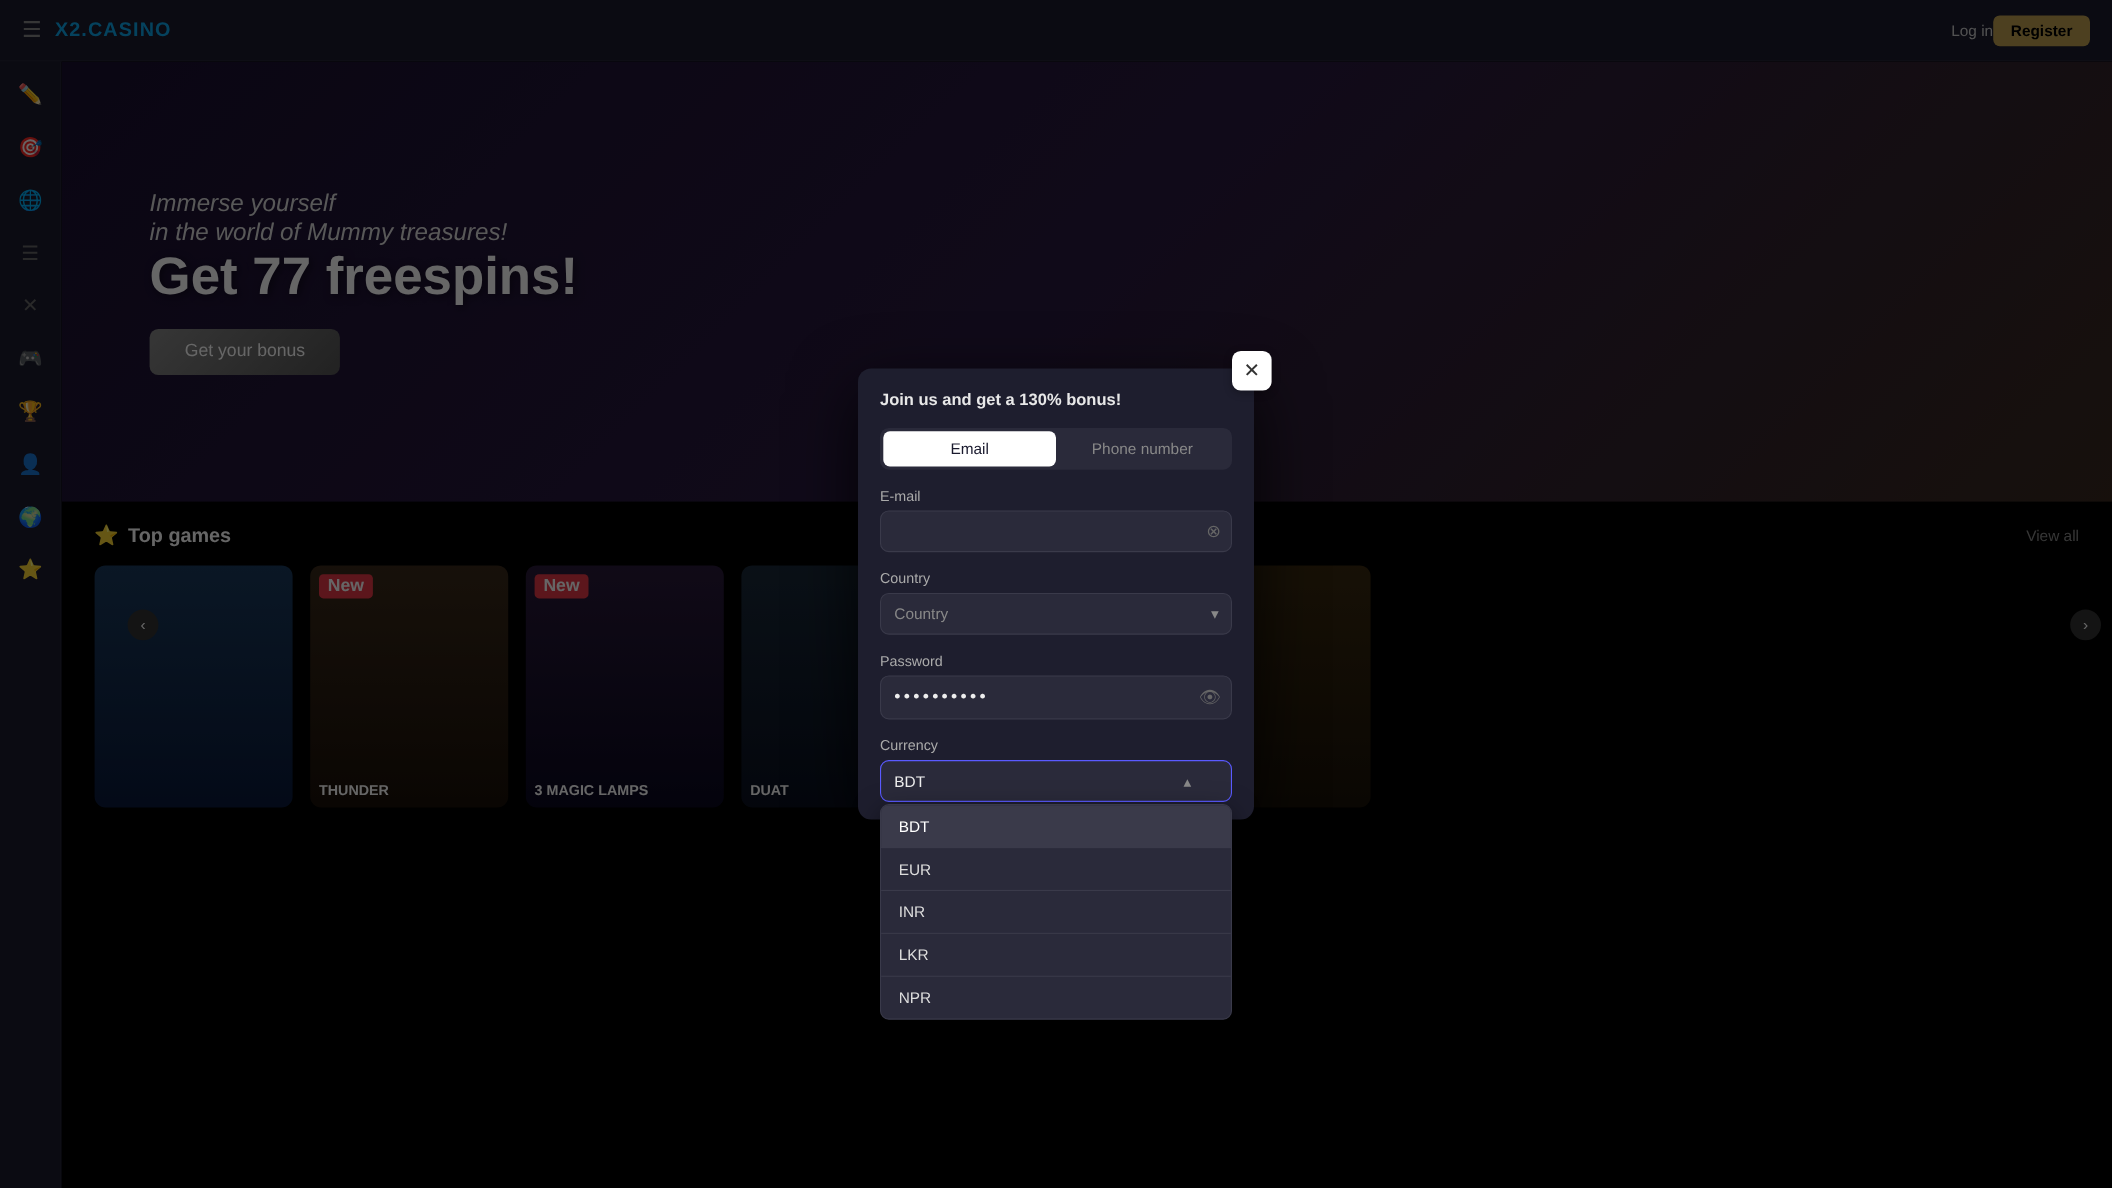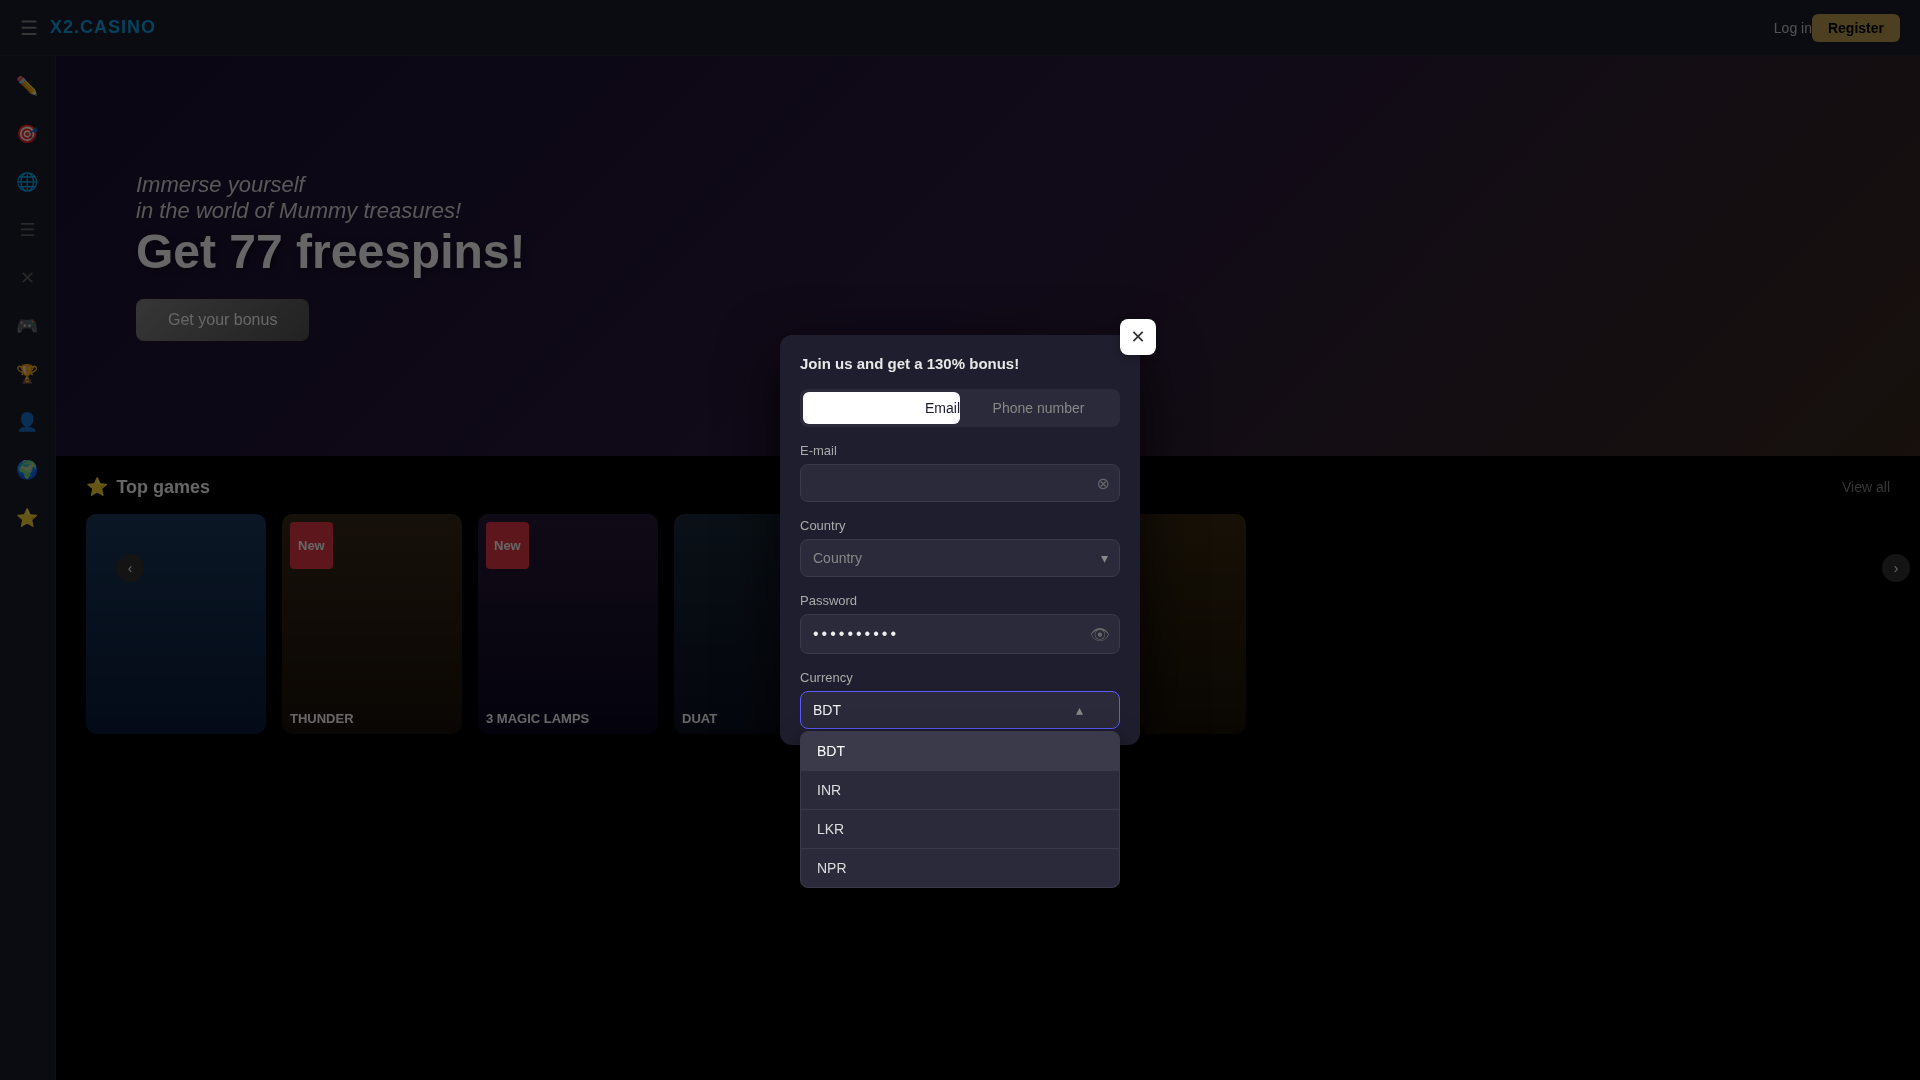--- a/index.html
+++ b/index.html
@@ -191,22 +191,22 @@
     .game-card-1 { background: linear-gradient(180deg, #1a3a5c 0%, #0a1a3c 100%); }
     .game-card-2 { background: linear-gradient(180deg, #3a2a1a 0%, #1a1008 100%); }
     .game-card-3 { background: linear-gradient(180deg, #2a1a3a 0%, #0a0820 100%); }
 
     .game-card-label {
       position: absolute;
       top: 8px;
       left: 8px;
       background: #e63946;
       color: #fff;
-      font-size: 13px;
-      padding: 16px 8px;
+      font-size: 16px;
+      padding: 2px 8px;
       border-radius: 4px;
       font-weight: bold;
     }
     .game-card-title {
       position: absolute;
       bottom: 8px;
       left: 8px;
       right: 8px;
       color: #fff;
       font-size: 13px;
@@ -281,21 +281,20 @@
       border-radius: 6px;
       font-size: 14px;
       font-weight: 500;
       cursor: pointer;
       text-align: center;
       transition: all 0.2s;
     }
     .modal-tab.active {
       background: #fff;
       color: #1a1a2e;
-      text-align: right;
     }
     .modal-tab.inactive {
       background: transparent;
       color: #888;
     }
 
     
     .modal-form {
       padding: 0 20px;
     }
@@ -586,20 +585,23 @@
         <div class="currency-select-wrapper">
           <button class="currency-select-button">
             <span>BDT</span>
             <span class="currency-arrow-up">▴</span>
           </button>
           <div class="currency-dropdown">
             <div class="currency-option selected">
               <span>BDT</span>
             </div>
             <div class="currency-option">
+              <span>EUR</span>
+            </div>
+            <div class="currency-option">
               <span>INR</span>
             </div>
             <div class="currency-option">
               <span>LKR</span>
             </div>
             <div class="currency-option">
               <span>NPR</span>
             </div>
           </div>
         </div>

